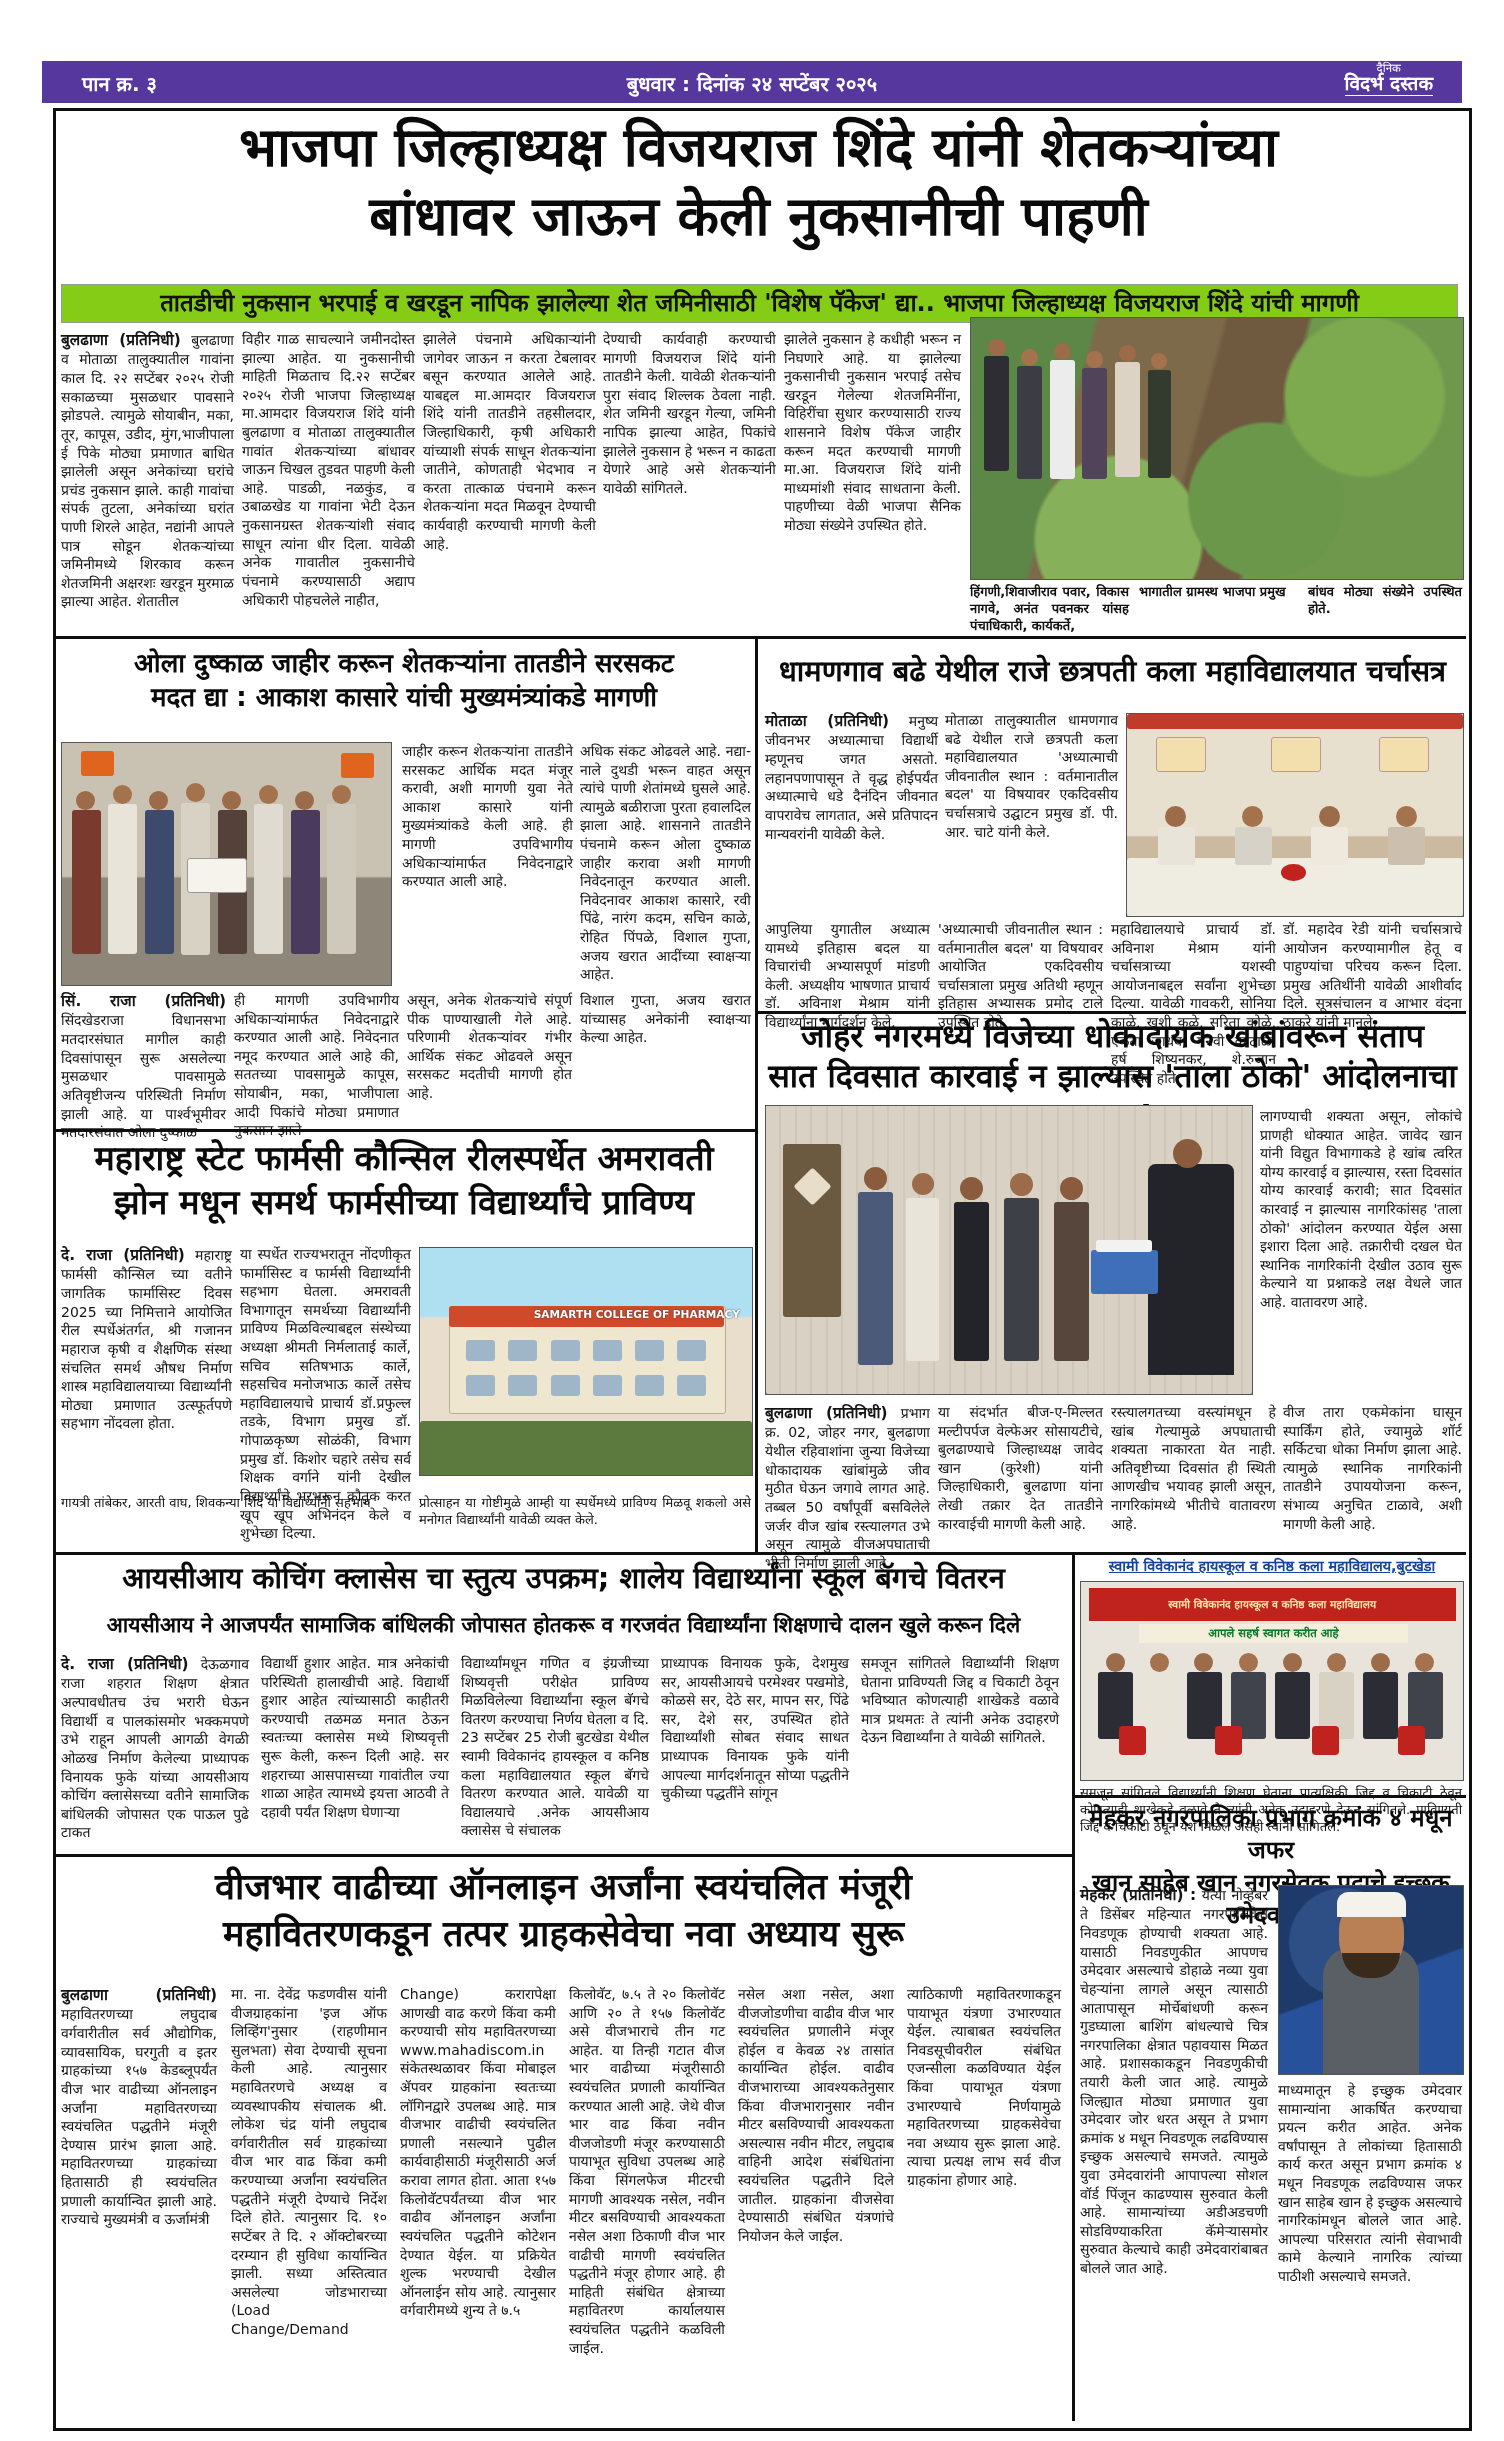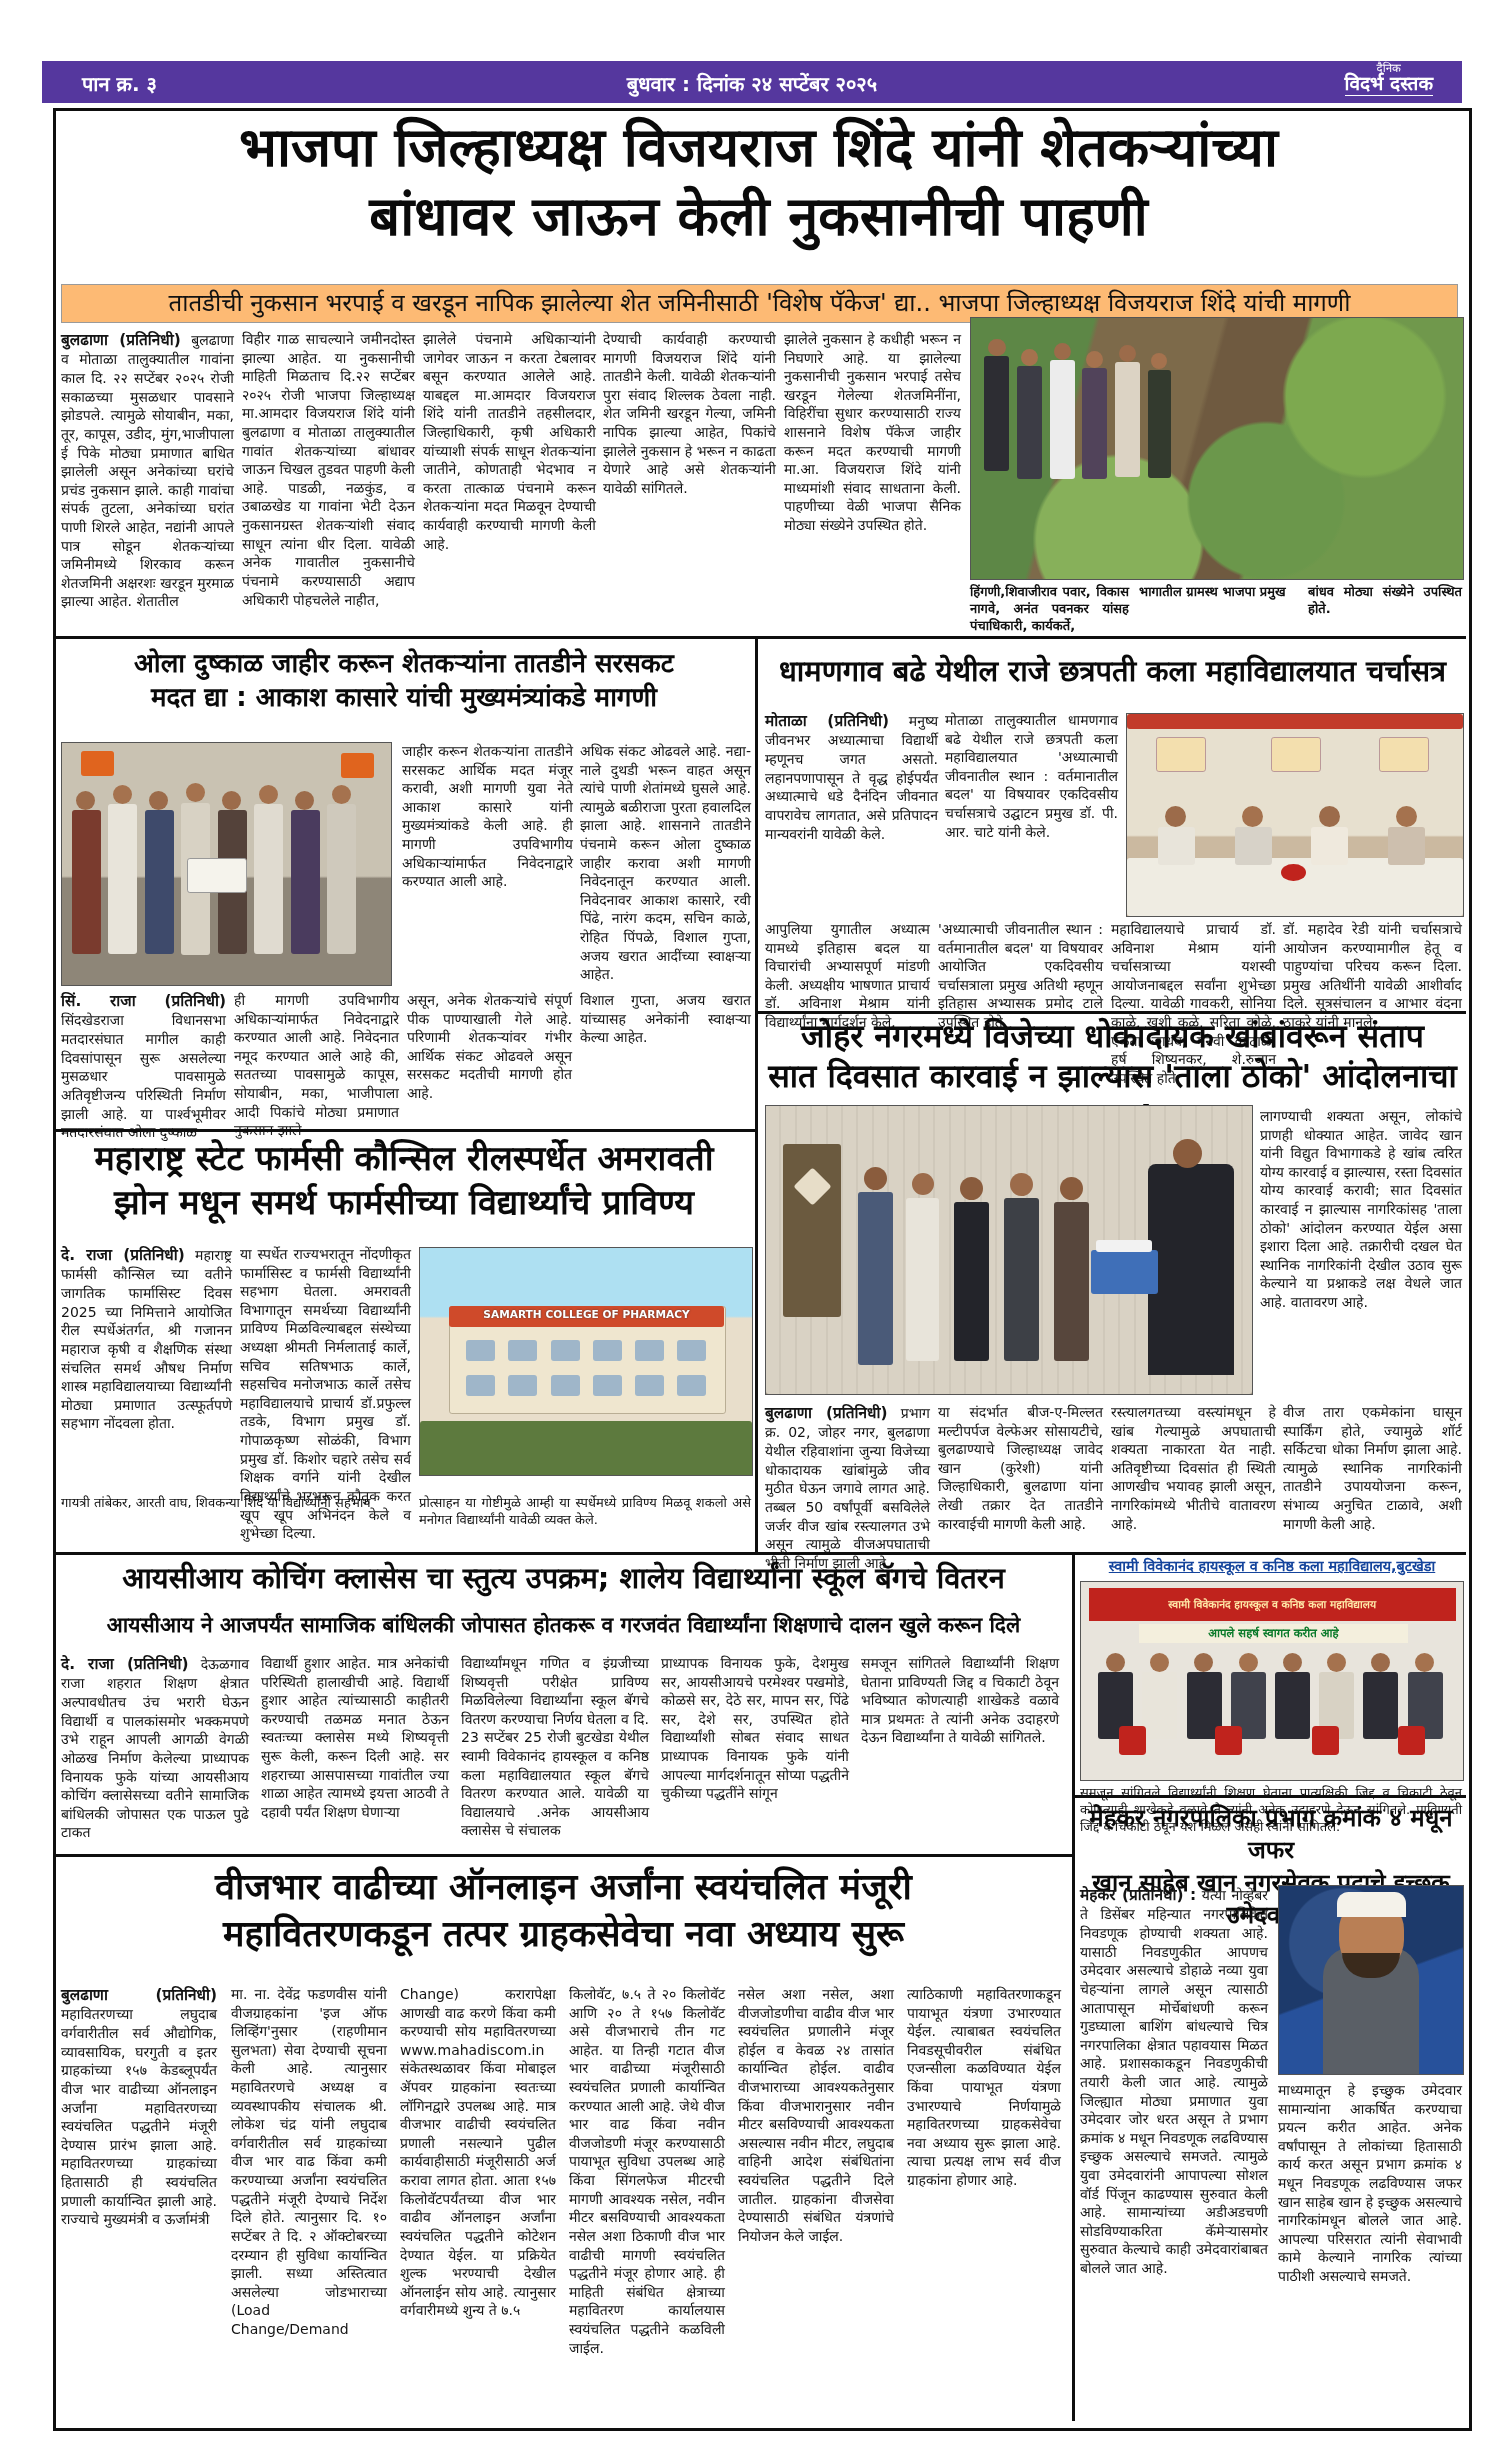--- a/index.html
+++ b/index.html
@@ -10,42 +10,42 @@
   #masthead .pageno{position:absolute;left:40px;top:8.6px;font-size:20px;font-weight:bold;}
   #masthead .dateline{position:absolute;left:0;right:0;text-align:center;top:8.6px;font-size:20px;font-weight:bold;}
   #masthead .brand{position:absolute;right:29px;top:1.9px;text-align:center;line-height:1;}
   #masthead .brand .small{font-size:11.5px;display:block;}
   #masthead .brand .big{font-size:19px;font-weight:bold;border-bottom:1.9px solid #fff;display:block;padding-bottom:1.9px;}
   
   #frame{left:53px;top:108px;width:1413px;height:2317px;border:3.8px solid #0e0e0e;background:#fff;}
   .rule-h{position:absolute;background:#0e0e0e;height:2.9px;}
   .rule-v{position:absolute;background:#0e0e0e;width:2.9px;}
   .hl{position:absolute;text-align:center;font-weight:bold;color:#0a0a0a;letter-spacing:0;}
-  .strap{position:absolute;background:#fdba74;border:1px solid #9a9a9a;font-weight:normal;text-align:center;}
+  .strap{position:absolute;background:#84cc16;border:1px solid #9a9a9a;font-weight:bold;text-align:center;}
   .col{position:absolute;text-align:justify;font-size:14px;line-height:1.33;color:#141414;}
   .col .dl{font-weight:bold;font-size:15.4px;}
   .cap{position:absolute;font-size:13px;line-height:1.3;font-weight:bold;text-align:justify;}
   .photo{position:absolute;overflow:hidden;border:1px solid #555;}
   .fig{position:absolute;border-radius:2.9px;}
   .head{position:absolute;border-radius:50%;}
   
   .ph-field{background:
     radial-gradient(circle at 80% 30%, #7da94f 0 18%, transparent 19%),
     radial-gradient(circle at 60% 70%, #6b974b 0 22%, transparent 23%),
     radial-gradient(circle at 30% 85%, #87b05a 0 20%, transparent 21%),
     linear-gradient(105deg,#5d8746 0 22%, #7d6a4a 23% 45%, #6f5a40 46% 60%, #70984c 61% 100%);}
   .ph-meeting{background:linear-gradient(180deg,#c9c2b2 0 55%, #8e8678 56% 100%);}
   .ph-class{background:linear-gradient(180deg,#e7e0cf 0 60%, #cbb9a0 61% 100%);}
   .ph-college{background:linear-gradient(180deg,#aee0f2 0 30%, #e8decb 31% 78%, #5d7a3e 79% 100%);}
   .ph-office{background:linear-gradient(180deg,#d9d2c4 0 70%, #a09684 71% 100%);}
   .ph-school{background:linear-gradient(180deg,#e8e4dc 0 100%);}
   .ph-portrait{background:radial-gradient(circle at 35% 30%, #2e4f86 0 30%, transparent 31%), linear-gradient(160deg,#1d3a6b 0 50%, #27519b 51% 100%);}
   .bannerred{position:absolute;background:#c0231d;color:#ffe9a8;font-weight:bold;text-align:center;}
   .bannergreen{color:#0a7a2a;font-weight:bold;text-align:center;position:absolute;background:#f4efdd;}
-  .signwhite{position:absolute;color:#fff;font-weight:bold;text-align:center;text-shadow:0 0 1.9px #333;}
+  .signwhite{position:absolute;color:#fff;font-weight:bold;text-align:right;text-shadow:0 0 1.9px #333;margin-left:16px;}
   .phototitle{position:absolute;color:#14449c;font-weight:bold;text-align:center;}
 </style>
 </head>
 <body>
 
 <div id="page">
 
   <div id="masthead" class="abs">
     <div class="pageno">पान क्र. ३</div>
     <div class="dateline">बुधवार : दिनांक २४ सप्टेंबर २०२५</div>

